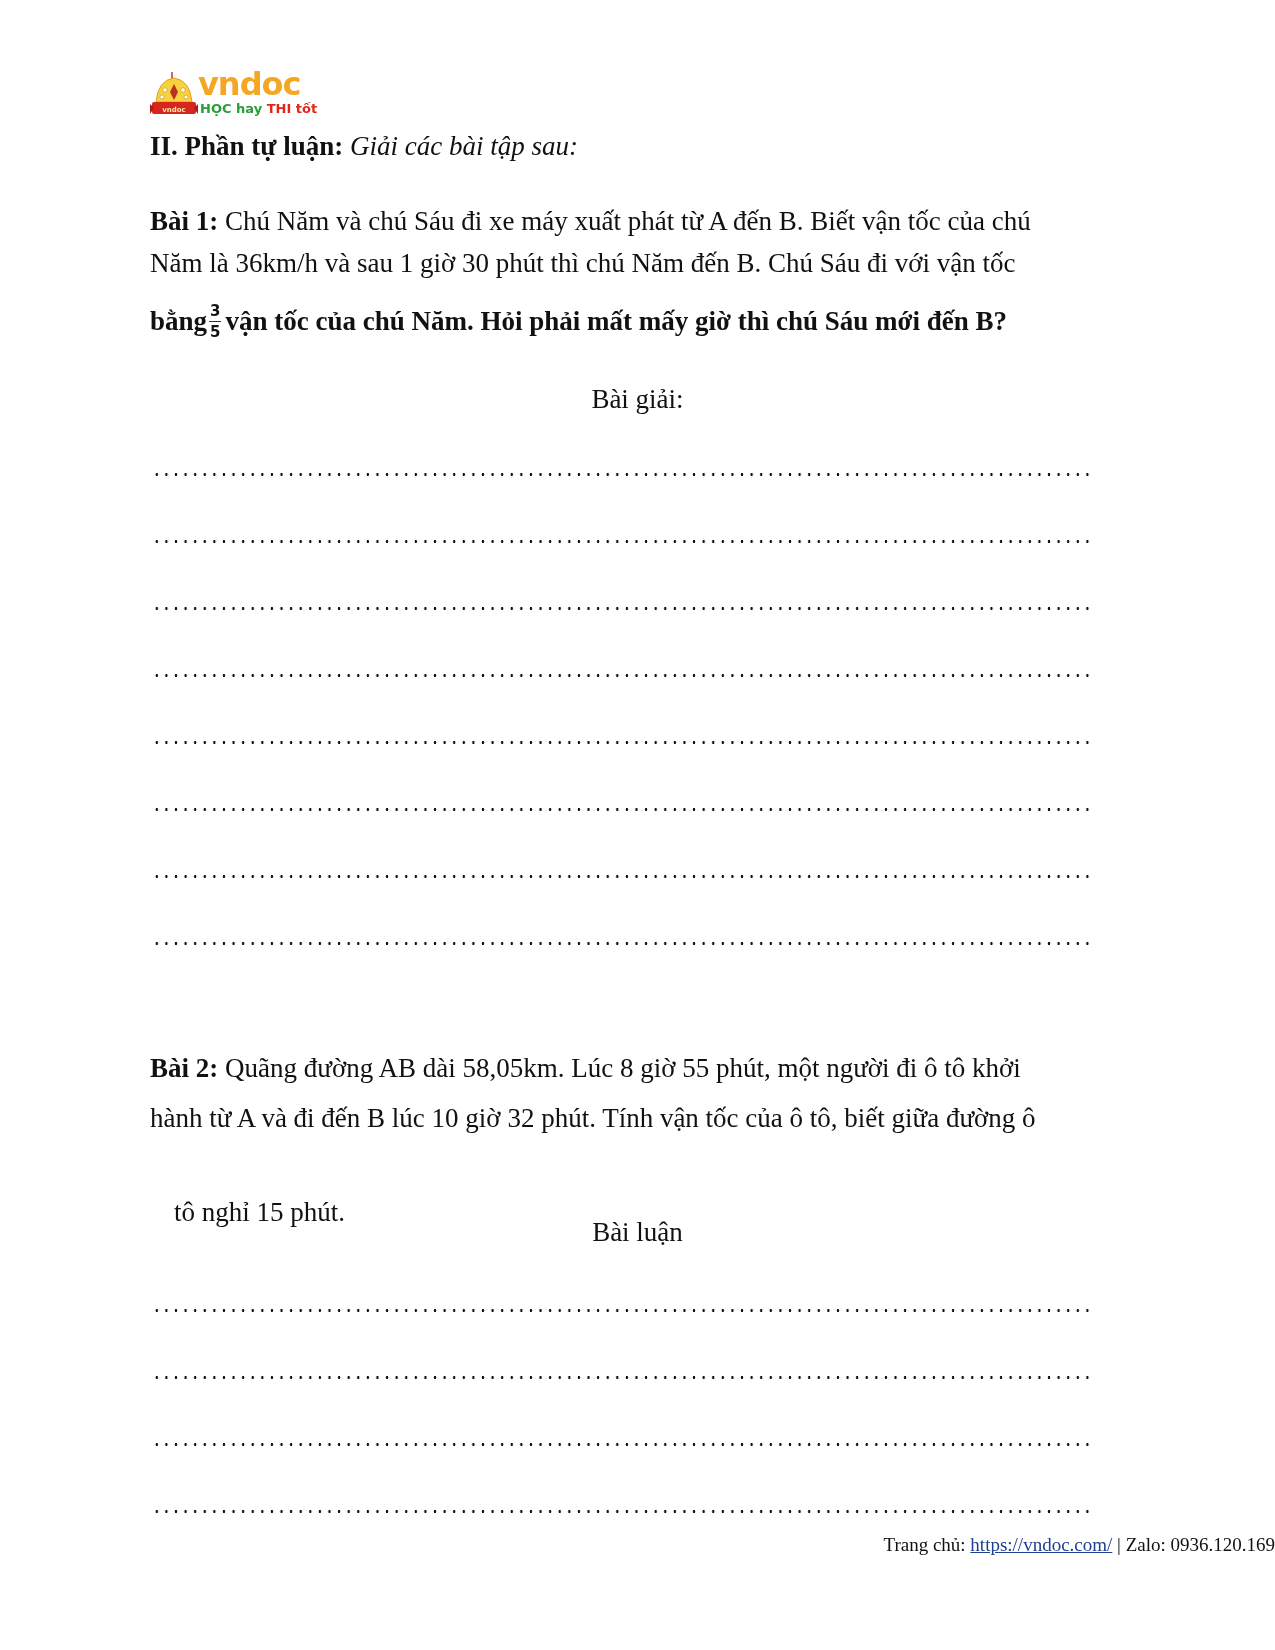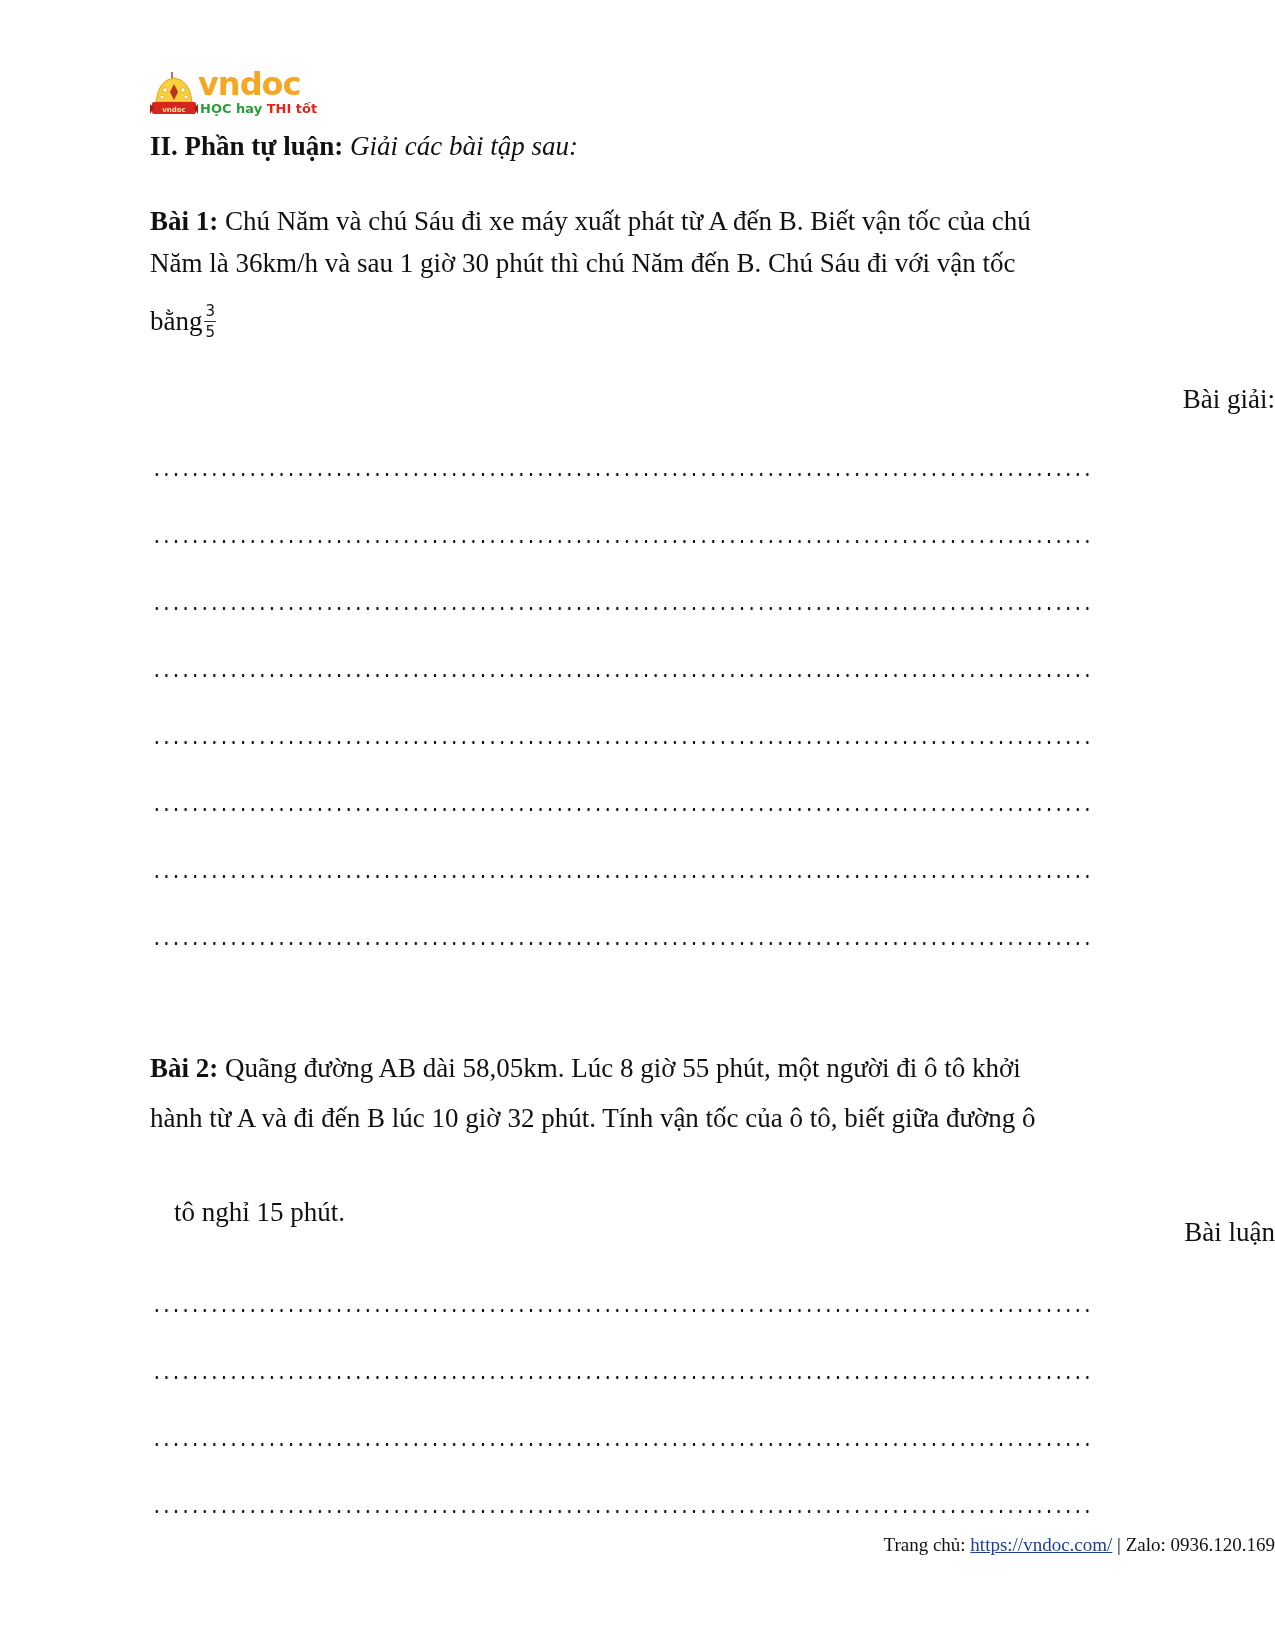--- a/index.html
+++ b/index.html
@@ -62,21 +62,21 @@
       font-size: 15px;
       line-height: 16px;
       margin: 0 4px 0 2px;
       position: relative;
       top: -2px;
     }
     .frac .num, .frac .den { display: block; padding: 0 1px; }
     .frac .bar { display: block; border-top: 1px solid #333; margin: 2px 0; }
 
     .center-label {
-      left: 0; width: 1275px; text-align: right;
+      left: 0; width: 1275px; text-align: center;
       font-size: 27px; line-height: 32px;
     }
 
     .dots {
       left: 152px;
       width: 938px;
       height: 3px;
       background-image: radial-gradient(circle, #111 1.2px, transparent 1.5px);
       background-size: 9.6px 3px;
       background-repeat: repeat-x;
@@ -118,22 +118,22 @@
 <div class="abs line" style="top:130px;">
   <span class="bold">II. Phần tự luận:</span>
   <span class="italic">Giải các bài tập sau:</span>
 </div>
 
 <div class="abs line" style="top:205px;">
   <span class="bold">Bài 1:</span>
   <span>Chú Năm và chú Sáu đi xe máy xuất phát từ A đến B. Biết vận tốc của chú</span>
 </div>
 <div class="abs line" style="top:247px;">Năm là 36km/h và sau 1 giờ 30 phút thì chú Năm đến B. Chú Sáu đi với vận tốc</div>
-<div class="abs line" style="top:305px;">
-  <span>bằng</span><span class="frac"><span class="num">3</span><span class="bar"></span><span class="den">5</span></span>
+<div class="abs line" style="top:305px;font-weight:bold;">
+  <span>bằng</span><span class="frac"><span class="num">3</span><span class="bar"></span><span class="den">5</span></span><span>vận tốc của chú Năm. Hỏi phải mất mấy giờ thì chú Sáu mới đến B?</span>
 </div>
 
 <div class="abs center-label" style="top:383px;">Bài giải:</div>
 
 <div class="abs dots" style="top:473px;"></div>
 <div class="abs dots" style="top:540px;"></div>
 <div class="abs dots" style="top:607px;"></div>
 <div class="abs dots" style="top:674px;"></div>
 <div class="abs dots" style="top:741px;"></div>
 <div class="abs dots" style="top:808px;"></div>

